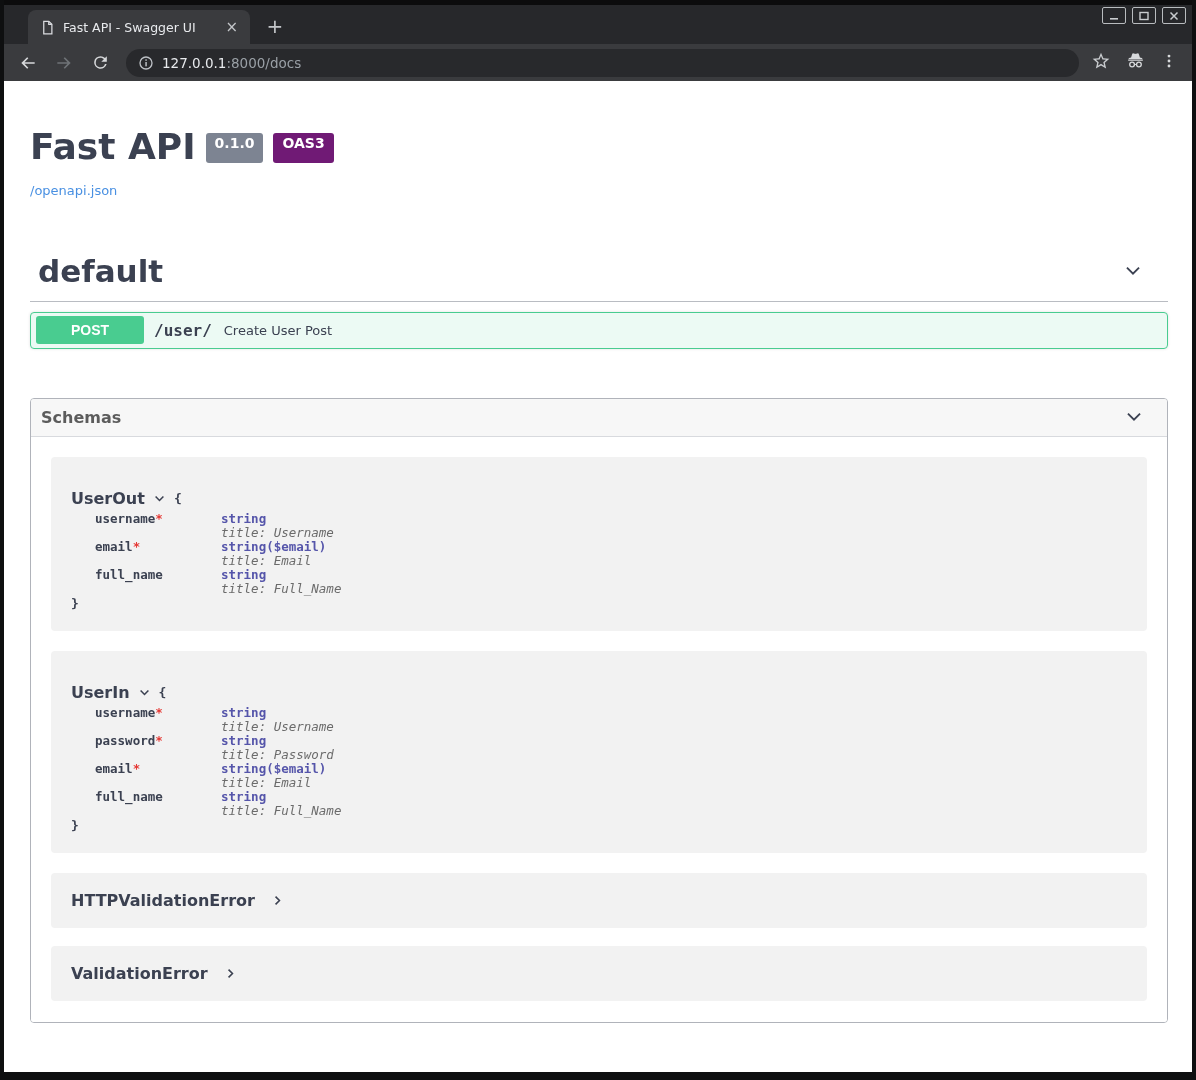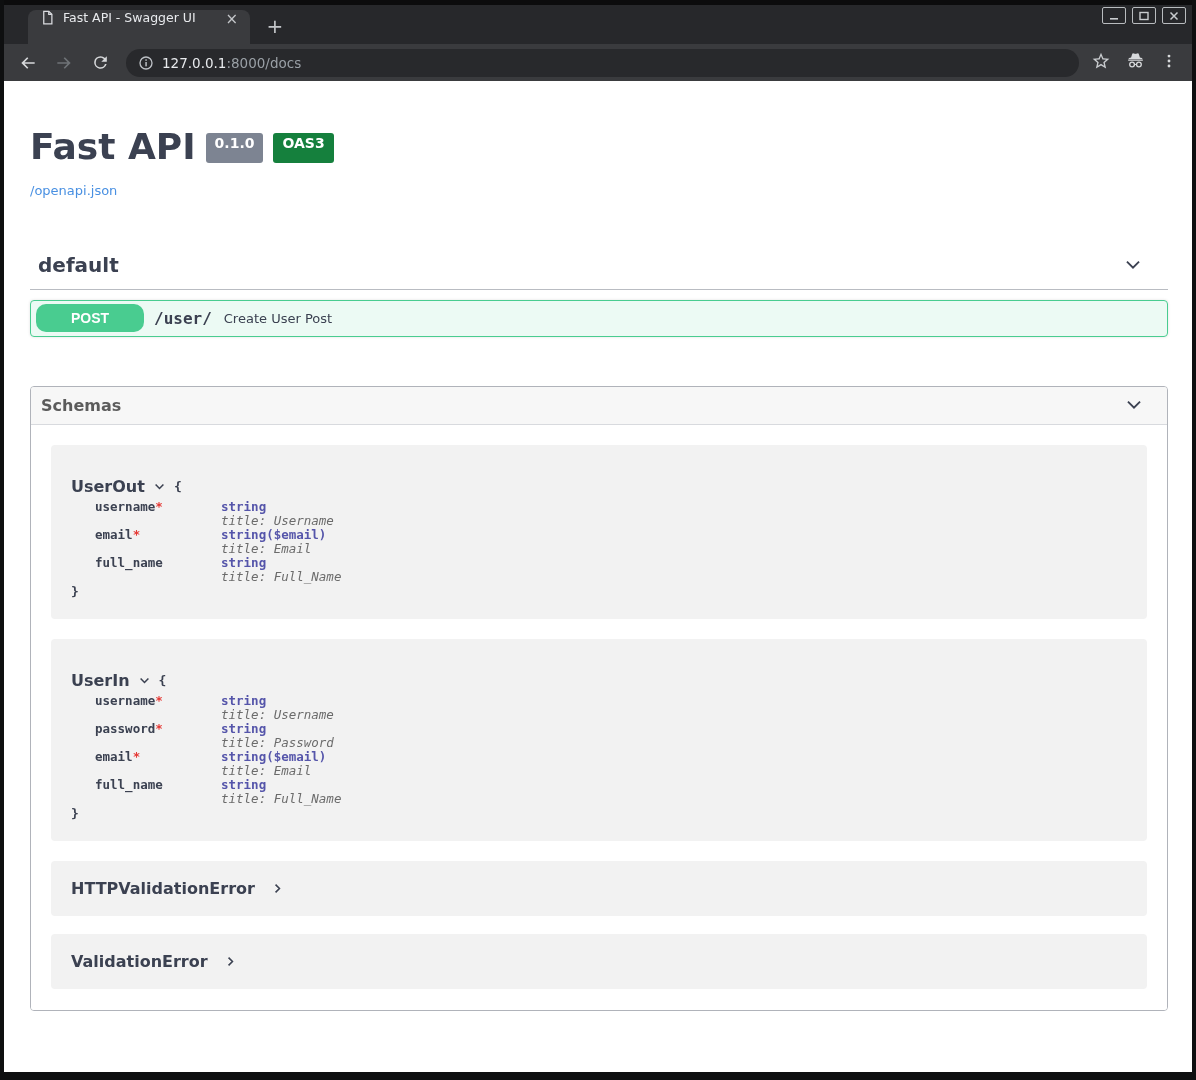--- a/index.html
+++ b/index.html
@@ -13,21 +13,21 @@
   
   .titlebar { height:44px; background:#27282b; border-top:5px solid #0c0c0d;
               position:relative; flex:0 0 auto; }
   .win-controls { position:absolute; top:2px; right:6px; display:flex; gap:6px; }
   .win-btn { width:24px; height:17px; border:1px solid #b9bcbf; border-radius:2px;
              display:flex; align-items:center; justify-content:center; cursor:pointer;
              background:transparent; }
   .win-btn svg { display:block; }
   .tab { position:absolute; left:24px; bottom:0; width:222px; height:34px;
          background:#3a3b3e; border-radius:8px 8px 0 0; display:flex;
-         padding:0 8px 0 12px; cursor:pointer; }
+         align-items:center; padding:0 8px 0 12px; cursor:pointer; }
   .tab-favicon { flex:0 0 auto; margin-right:8px; display:flex; }
   .tab-title { flex:1 1 auto; color:#e8eaed; font-size:12.5px; white-space:nowrap;
                overflow:hidden; }
   .tab-close { flex:0 0 auto; color:#c3c6c9; font-size:15px; line-height:1;
                padding:2px 4px; border-radius:50%; cursor:pointer; }
   .new-tab { position:absolute; left:258px; bottom:5px; color:#c3c6c9;
              font-size:20px; line-height:1; width:26px; height:26px; display:flex;
              align-items:center; justify-content:center; cursor:pointer; }
 
   
@@ -47,37 +47,37 @@
   .page { flex:1 1 auto; background:#ffffff; overflow:hidden; padding:0 24px 0 26px;
           color:#3b4151; }
 
   .info-block { margin-top:46px; }
   .title-row { display:flex; align-items:flex-start; }
   .app-title { font-size:36px; font-weight:bold; color:#3b4151; line-height:1.1; }
   .badges { display:flex; gap:10px; margin-left:10px; margin-top:6px; }
   .badge { font-size:14px; font-weight:bold; color:#ffffff; padding:2px 9px 12px;
            border-radius:3px; }
   .badge.version { background:#7d8492; }
-  .badge.oas { background:#15803d; }
+  .badge.oas { background:#701a75; }
   .spec-link { display:inline-block; margin-top:16px; font-size:13px; color:#4990e2;
                text-decoration:none; cursor:pointer; }
 
   
   .tag-section { margin-top:54px; }
   .tag-header { display:flex; align-items:center; justify-content:space-between;
                 padding:0 24px 12px 8px; border-bottom:1px solid #b9bcc2;
                 cursor:pointer; }
-  .tag-name { font-size:20px; font-weight:600; color:#3b4151; }
+  .tag-name { font-size:31px; font-weight:600; color:#3b4151; }
 
   .opblock { margin-top:10px; border:1px solid #49cc90; border-radius:4px;
              background:rgba(73,204,144,0.1); box-shadow:0 0 3px rgba(0,0,0,.12);
              height:37px; display:flex; align-items:center; padding:0 10px 0 5px;
              cursor:pointer; }
   .method-btn { background:#49cc90; color:#ffffff; font-weight:bold; font-size:14px;
-                border:none; border-radius:10px; width:108px; height:28px;
+                border:none; border-radius:3px; width:108px; height:28px;
                 display:flex; align-items:center; justify-content:center;
                 cursor:pointer; }
   .op-path { font-family:"DejaVu Sans Mono","Liberation Mono",monospace;
              font-weight:bold; font-size:16px; color:#3b4151; margin-left:10px; }
   .op-summary { font-size:13px; color:#3b4151; margin-left:12px; }
 
   
   .models { margin-top:49px; border:1px solid #b0b3ba; border-radius:4px;
             overflow:hidden; }
   .models-header { height:38px; background:#f7f7f7; display:flex;

